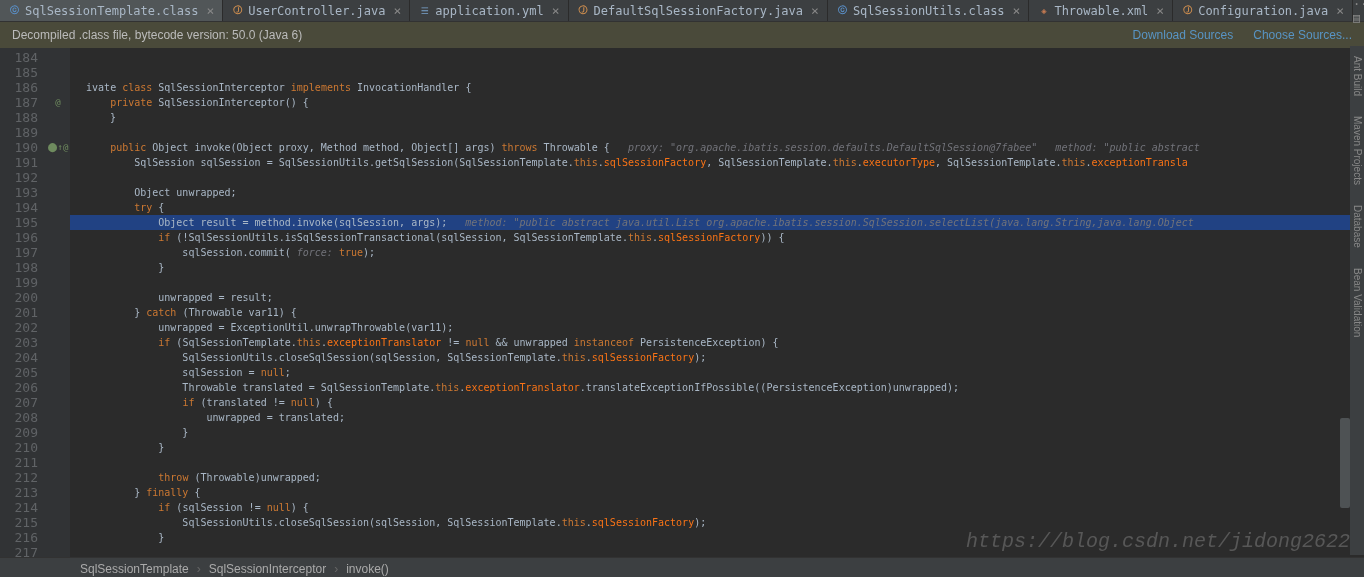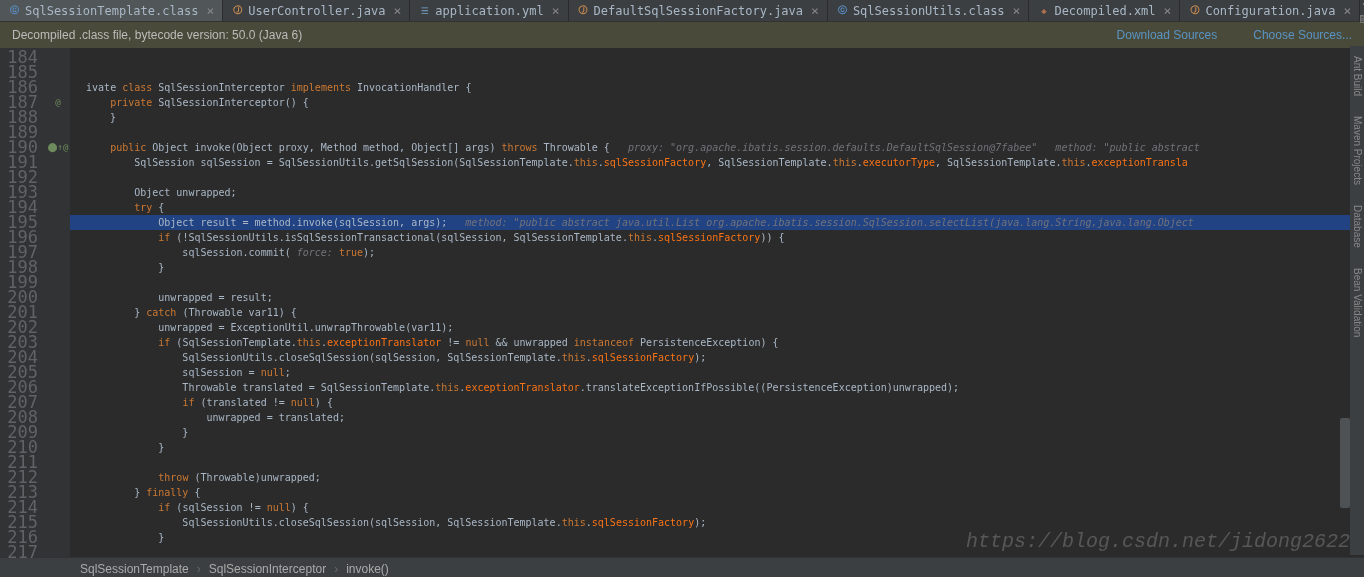--- a/index.html
+++ b/index.html
@@ -37,29 +37,29 @@
 .banner {
   background: #4a4a3a;
   height: 24px;
   display: flex;
   align-items: center;
   padding: 13px 12px;
   color: #bbbbbb;
   font-size: 12px;
   font-family: Arial, sans-serif;
 }
-.banner-links { margin-left: auto; display: flex; gap: 36px; }
+.banner-links { margin-left: auto; display: flex; gap: 20px; }
 .banner-link { color: #5894c4; cursor: pointer; }
 .editor-area { display: flex; height: calc(100% - 22px - 24px - 22px); position: relative; }
 .gutter {
   background: #313335;
   width: 46px;
   text-align: right;
   color: #606366;
-  font-size: 17px;
+  font-size: 13px;
   line-height: 15px;
   padding-top: 2px;
   user-select: none;
 }
 .gutter-line { padding-right: 8px; height: 15px; }
 .gutter-icons {
   width: 24px;
   background: #313335;
   line-height: 15px;
   padding-top: 2px;
@@ -159,21 +159,21 @@
       <span>DefaultSqlSessionFactory.java</span>
       <span class="tab-close">×</span>
     </div>
     <div class="tab">
       <span class="tab-icon ic-class">ⓒ</span>
       <span>SqlSessionUtils.class</span>
       <span class="tab-close">×</span>
     </div>
     <div class="tab">
       <span class="tab-icon ic-xml">◈</span>
-      <span>Decompiled.xml</span>
+      <span>Throwable.xml</span>
       <span class="tab-close">×</span>
     </div>
     <div class="tab">
       <span class="tab-icon ic-java">Ⓙ</span>
       <span>Configuration.java</span>
       <span class="tab-close">×</span>
     </div>
     <div class="tabs-right">··· ▤</div>
   </div>
 

